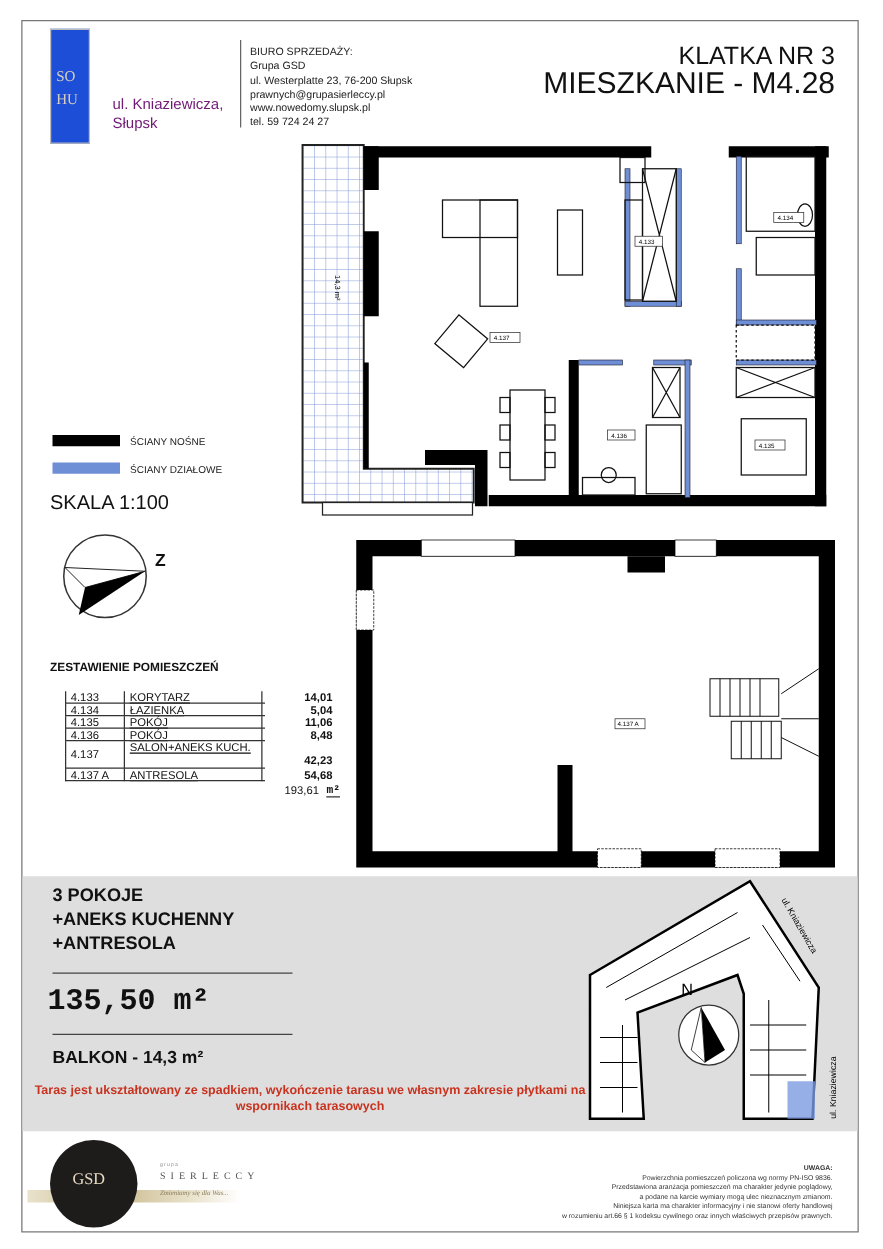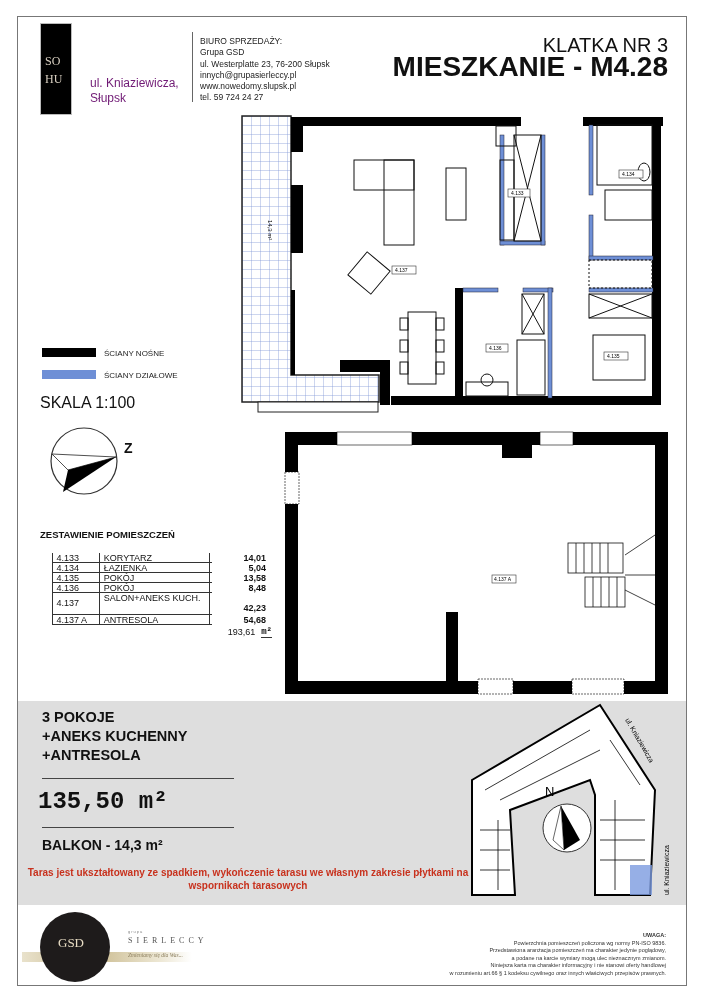--- a/index.html
+++ b/index.html
@@ -1,39 +1,39 @@
 <!DOCTYPE html>
 <html><head>
 <meta charset="utf-8">
 <style>
   html,body{margin:0;padding:0;background:#fff;}
   body{width:706px;height:999px;position:relative;overflow:hidden;font-family:"Liberation Sans",sans-serif;color:#111;}
   .frame{position:absolute;left:17px;top:16px;width:670px;height:970px;border:1px solid #777;box-sizing:border-box;}
   .abs{position:absolute;}
   
-  .logo-soho{position:absolute;left:40px;top:23px;width:30px;height:90px;background:#000000;border:1px solid #bbb;}
+  .logo-soho{position:absolute;left:40px;top:23px;width:30px;height:90px;background:#1d4ed8;border:1px solid #bbb;}
   .logo-soho span{position:absolute;color:#d8cfc0;font-size:12px;font-family:"Liberation Serif",serif;left:4px;letter-spacing:0;}
   .addr{position:absolute;left:90px;top:76px;font-size:12px;line-height:15px;color:#701a75;}
   .vsep{position:absolute;left:192px;top:32px;width:1px;height:70px;background:#666;}
   .office{position:absolute;left:200px;top:36px;font-size:8.5px;line-height:11.3px;color:#222;}
   .office .b{font-weight:normal;}
   .title-block{position:absolute;right:38px;top:34px;text-align:right;line-height:22px;}
   .title-block .t1{font-size:20px;}
-  .title-block .t2{font-size:28px;font-weight:bold;}
+  .title-block .t2{font-size:24px;font-weight:normal;}
   .title-block .t3{font-size:20px;}
   .legend-label{position:absolute;font-size:8px;color:#222;}
   .scale{position:absolute;left:40px;top:394px;font-size:16px;}
   
   .tbl-title{position:absolute;left:40px;top:529px;font-size:9.5px;font-weight:bold;}
   .tbl{position:absolute;left:42px;top:553px;width:230px;font-size:9px;}
   .tbl .hdr{font-weight:bold;font-size:9.5px;border-top:1px solid #333;border-bottom:1px solid #333;padding:1px 2px;}
   .tbl .row{display:flex;position:relative;}
   .tbl .c0{width:10px;border-right:1px solid #333;}
   .tbl .c1{width:44px;border-right:1px solid #333;padding-left:4px;}
-  .tbl .c2{width:110px;border-right:1px solid #333;padding-left:4px;}
+  .tbl .c2{width:110px;border-right:1px solid #333;padding-left:4px;text-decoration:underline;}
   .tbl .c3{width:58px;text-align:right;font-weight:bold;padding-right:6px;}
   .tbl .row .line{position:absolute;left:10px;right:60px;bottom:0;height:1px;background:#333;}
   .tbl .total{display:flex;justify-content:flex-end;font-size:9px;margin-top:2px;}
   
   .gray{position:absolute;left:18px;top:701px;width:668px;height:204px;background:#dedede;}
   .rooms{position:absolute;left:42px;top:708px;font-size:14.5px;font-weight:bold;line-height:19px;}
   .hr{position:absolute;left:42px;width:192px;height:1px;background:#444;}
   .area-big{position:absolute;left:38px;top:788px;font-size:24px;font-weight:bold;font-family:Liberation Mono, monospace;}
   .balkon{position:absolute;left:42px;top:837px;font-size:14px;font-weight:bold;}
   .warn{position:absolute;left:18px;top:866px;width:460px;text-align:center;font-size:10px;font-weight:bold;color:#c8321e;line-height:13px;}
@@ -58,21 +58,21 @@
 </div>
 <div class="addr">
   <div>ul. Kniaziewicza,</div>
   <div>Słupsk</div>
 </div>
 <div class="vsep"></div>
 <div class="office">
   <div class="b">BIURO SPRZEDAŻY:</div>
   <div>Grupa GSD</div>
   <div>ul. Westerplatte 23, 76-200 Słupsk</div>
-  <div>innych@grupasierleccy.pl</div>
+  <div>prawnych@grupasierleccy.pl</div>
   <div class="b">www.nowedomy.slupsk.pl</div>
   <div class="b">tel. 59 724 24 27</div>
 </div>
 <div class="title-block">
   <div class="t1">KLATKA NR 3</div>
   <div class="t2">MIESZKANIE - M4.28</div>
 </div>
 
 <svg class="abs" style="left:0;top:0" width="706" height="720">
   <defs>
@@ -202,21 +202,21 @@
       <div class="c0"></div>
       <div class="c1">4.134</div>
       <div class="c2">ŁAZIENKA</div>
       <div class="c3">5,04</div>
       <div class="line"></div>
     </div>
   <div class="row">
       <div class="c0"></div>
       <div class="c1">4.135</div>
       <div class="c2">POKÓJ</div>
-      <div class="c3">13,58</div>
+      <div class="c3">11,06</div>
       <div class="line"></div>
     </div>
   <div class="row">
       <div class="c0"></div>
       <div class="c1">4.136</div>
       <div class="c2">POKÓJ</div>
       <div class="c3">8,48</div>
       <div class="line"></div>
     </div>
   <div class="row" style="height:22px">

